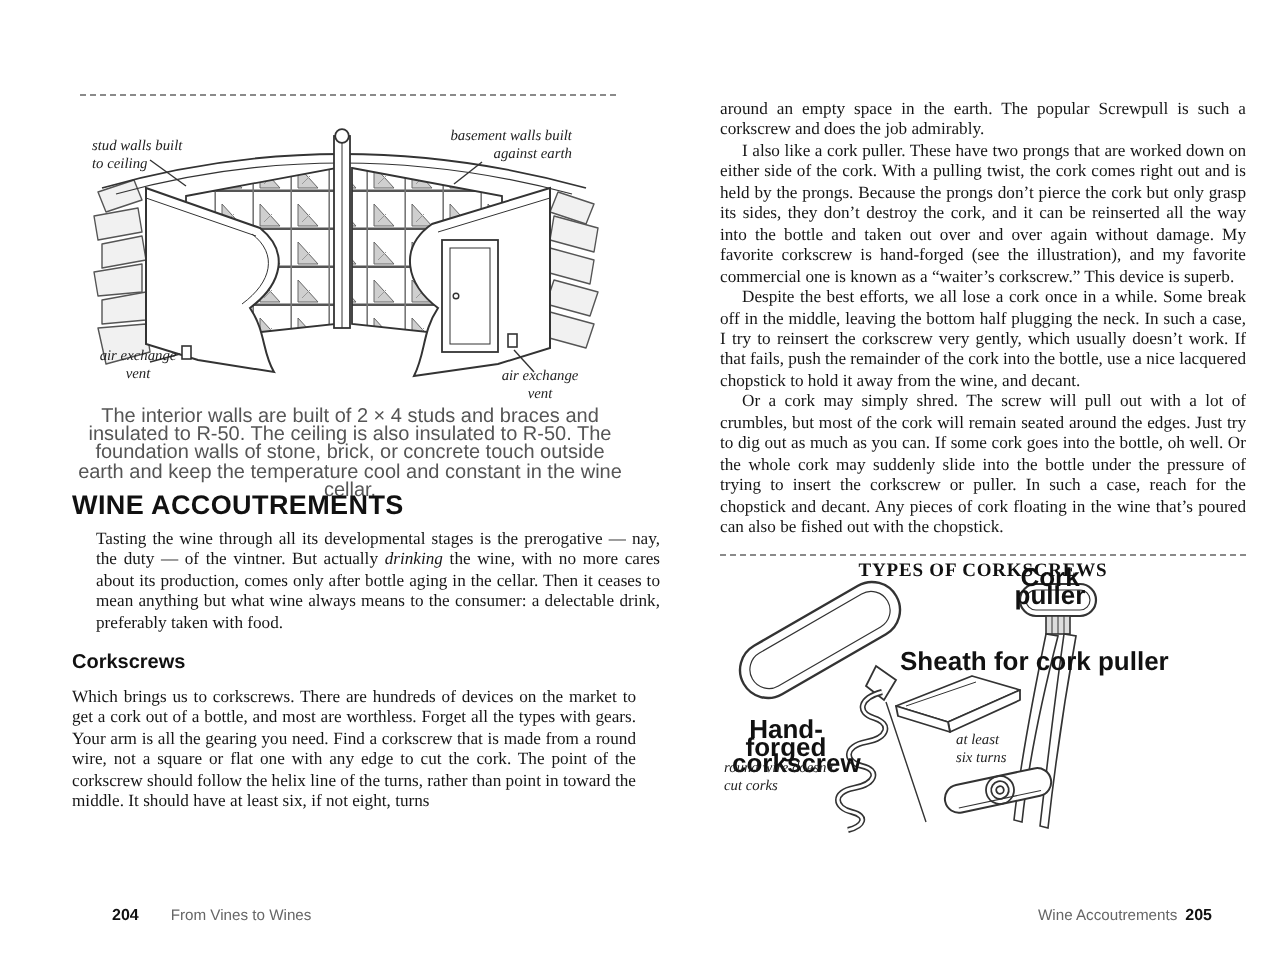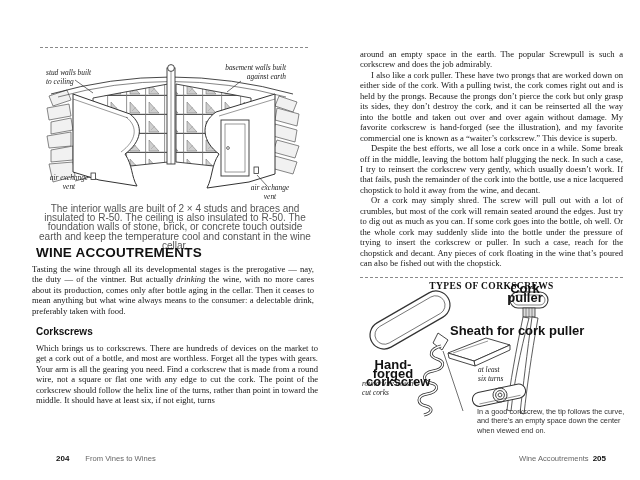--- a/index.html
+++ b/index.html
@@ -105,21 +105,21 @@
 against earth</div>
   <div class="abs lbl lbl-it" style="left:46px;top:174px;width:46px;text-align:center;">air exchange
 vent</div>
   <div class="abs lbl lbl-it" style="left:246px;top:184px;width:48px;text-align:center;">air exchange
 vent</div>
 
   <div class="abs cap-sans" style="left:37px;top:204px;width:276px;text-align:center;">The interior walls are built of 2 × 4 studs and braces and insulated to R-50. The ceiling is also insulated to R-50. The foundation walls of stone, brick, or concrete touch outside earth and keep the temperature cool and constant in the wine cellar.</div>
 
   <div class="abs h1" style="left:36px;top:245px;">WINE ACCOUTREMENTS</div>
 
-  <div class="abs body-text" style="left:32px;top:264px;width:282px;">
+  <div class="abs body-text" style="left:48px;top:264px;width:282px;">
     <p><span>Tasting the wine through all its developmental stages is the prerogative — nay, the duty — of the vintner. But actually </span><em>drinking</em><span> the wine, with no more cares about its production, comes only after bottle aging in the cellar. Then it ceases to mean anything but what wine always means to the consumer: a delectable drink, preferably taken with food.</span></p>
   </div>
 
   <div class="abs h2" style="left:36px;top:326px;">Corkscrews</div>
 
   <div class="abs body-text" style="left:36px;top:343px;width:282px;">
     <p>Which brings us to corkscrews. There are hundreds of devices on the market to get a cork out of a bottle, and most are worthless. Forget all the types with gears. Your arm is all the gearing you need. Find a corkscrew that is made from a round wire, not a square or flat one with any edge to cut the cork. The point of the corkscrew should follow the helix line of the turns, rather than point in toward the middle. It should have at least six, if not eight, turns</p>
   </div>
 
   <div class="abs" style="left:40px;top:447px;margin-left:16px;">
@@ -179,20 +179,19 @@
 
   <div class="abs lbl lbl-b" style="left:497px;top:285px;width:56px;text-align:center;">Cork puller</div>
   <div class="abs lbl lbl-b" style="left:450px;top:327px;white-space:nowrap;">Sheath for cork puller</div>
   <div class="abs lbl lbl-b" style="left:366px;top:361px;width:54px;text-align:center;">Hand-forged
 corkscrew</div>
   <div class="abs lbl lbl-it" style="left:438px;top:366px;margin-left:40px;">at least
 six turns</div>
   <div class="abs lbl lbl-it" style="left:362px;top:380px;width:62px;text-align:left;">round wire doesn’t
 cut corks</div>
 
-  <div class="abs fig2-cap" style="left:477px;top:407px;width:152px;">In a good corkscrew, the tip follows the curve, and there’s an empty space down the center when viewed end on.</div>
 
   <div class="abs" style="left:519px;top:447px;">
     <span class="footer">Wine Accoutrements</span>
     <span class="pageno" style="">205</span>
   </div>
 
 </div>
 
 </body></html>

